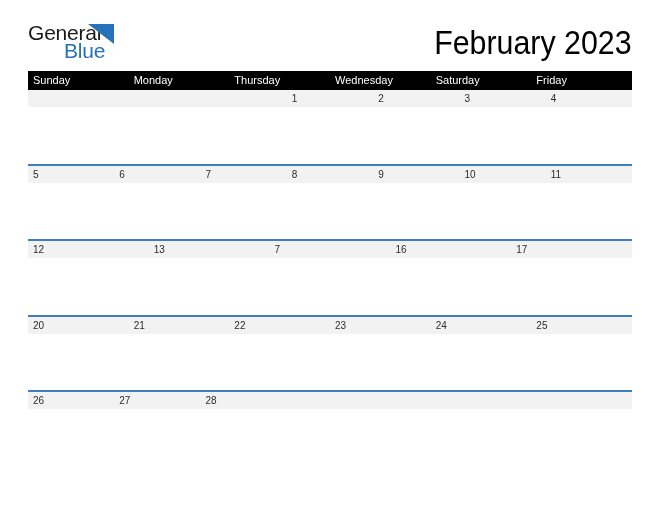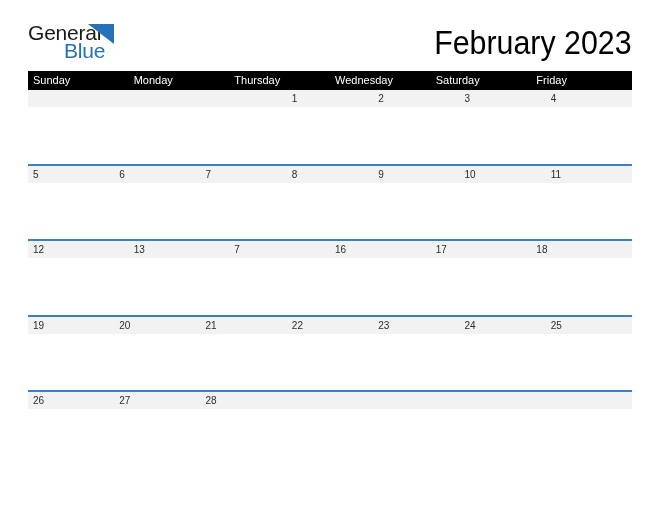--- a/index.html
+++ b/index.html
@@ -207,29 +207,27 @@
     </div>
 
     <div class="week">
       <div class="week-rule"></div>
       <div class="week-dates">
         <div class="day-cell">12</div>
         <div class="day-cell">13</div>
         <div class="day-cell">7</div>
         <div class="day-cell">16</div>
         <div class="day-cell">17</div>
-        <div class="day-cell">18</div>
-      </div>
-      <div class="week-body"></div>
-    </div>
-
-    <div class="week">
-      <div class="week-rule"></div>
-      <div class="week-dates">
-        <div class="day-cell">19</div>
+      </div>
+      <div class="week-body"></div>
+    </div>
+
+    <div class="week">
+      <div class="week-rule"></div>
+      <div class="week-dates">
         <div class="day-cell">20</div>
         <div class="day-cell">21</div>
         <div class="day-cell">22</div>
         <div class="day-cell">23</div>
         <div class="day-cell">24</div>
         <div class="day-cell">25</div>
       </div>
       <div class="week-body"></div>
     </div>
 

